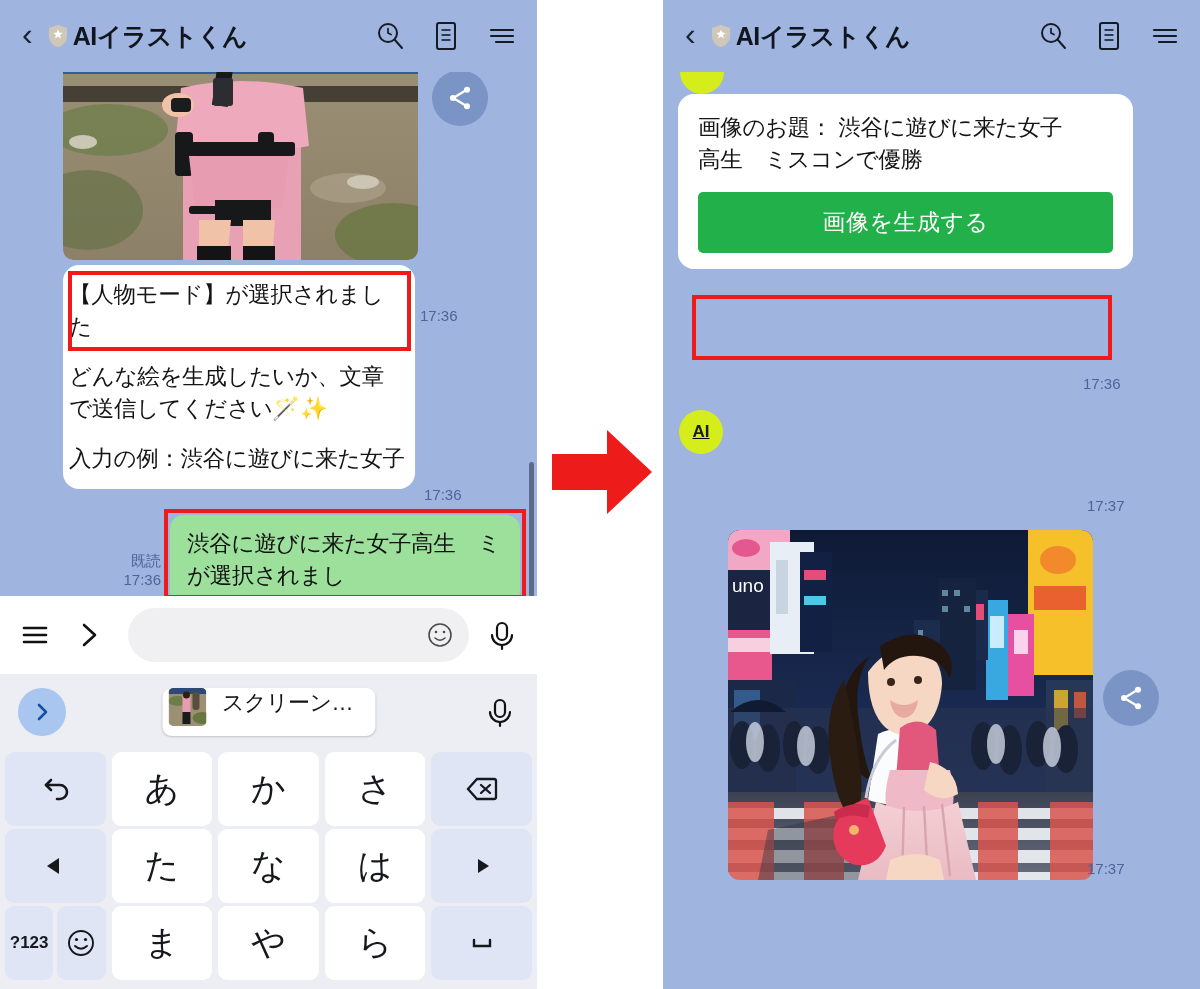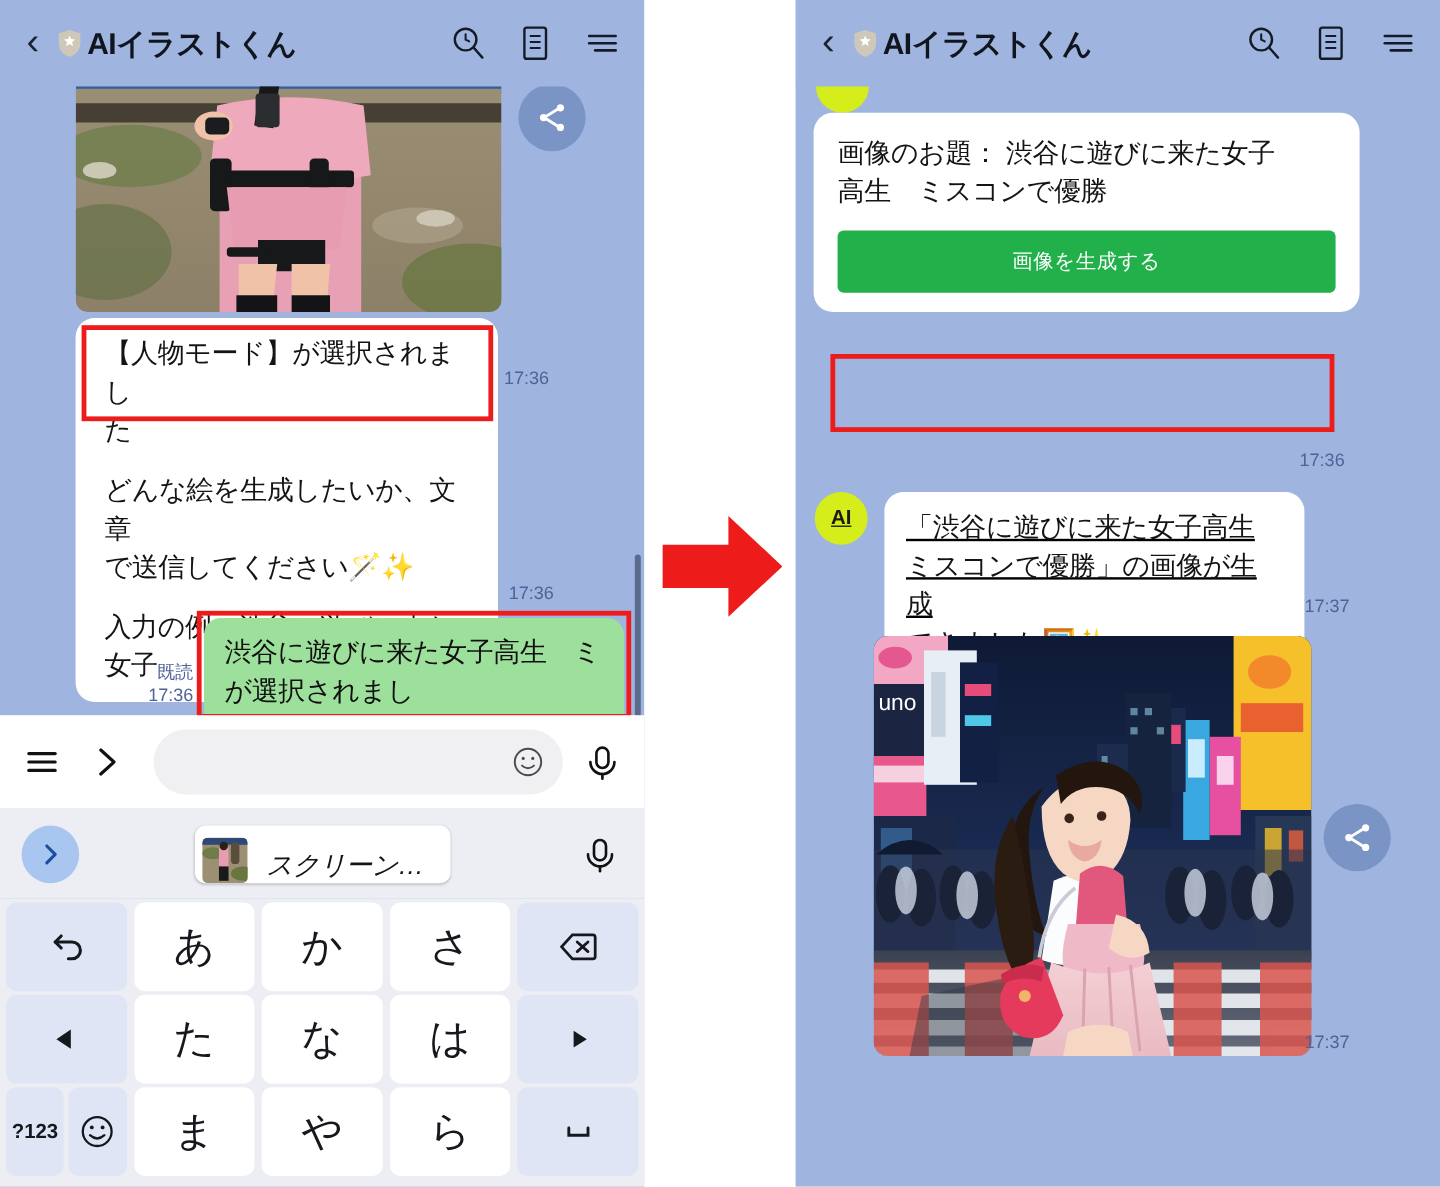--- a/index.html
+++ b/index.html
@@ -73,21 +73,21 @@
     height: calc(100% - 72px);
     overflow: hidden;
   }
 
   .row { position: absolute; }
 
   
   .bubble-white {
     background: #ffffff;
     border-radius: 16px;
-    padding: 14px 24px;
+    padding: 14px 6px;
     color: #141414;
     font-size: 22.5px;
     line-height: 1.42;
     letter-spacing: -0.3px;
   }
   .bubble-green {
     background: #9ce09c;
     border-radius: 14px;
     padding: 13px 17px;
     color: #101010;
@@ -140,21 +140,21 @@
     font-size: 17px; font-weight: bold;
     color: #1a1a1a;
     flex: none;
   }
 
   
   .gen-btn {
     background: #22b04a;
     border-radius: 5px;
     color: #ffffff;
-    font-size: 17px;
+    font-size: 23px;
     text-align: center;
     padding: 14px 0;
     letter-spacing: 0.5px;
   }
 
   
   .scrollbar {
     position: absolute;
     width: 5px;
     border-radius: 3px;
@@ -210,24 +210,23 @@
     flex: none;
   }
   .suggest-chip {
     position: absolute;
     left: 50%;
     transform: translateX(-50%);
     background: #ffffff;
     border-radius: 9px;
     height: 48px;
     display: flex;
-    align-items: flex-end;
+    align-items: flex-start;
     padding: 0 22px 0 6px;
     box-shadow: 0 1px 2px rgba(0,0,0,0.18);
-    font-style: italic;
   }
   .chip-thumb {
     width: 38px; height: 38px;
     border-radius: 5px;
     margin-right: 16px;
     overflow: hidden;
     flex: none;
   }
   .chip-label {
     font-size: 22px;
@@ -576,27 +575,20 @@
         <div>高生　ミスコンで優勝</div>
         <div class="gen-btn" style="margin-top:16px;">画像を生成する</div>
       </div>
     </div>
     <div class="redbox" style="left:29px; top:223px; width:420px; height:65px;"></div>
     <div class="row ts" style="left:420px; top:303px;">17:36</div>
 
     <div class="row" style="left:16px; top:338px;">
       <div style="display:flex; align-items:flex-start;text-decoration:underline;">
         <div class="avatar">AI</div>
-        <div class="bubble-white" style="margin-left:14px; width:350px; padding:14px 18px 16px;">
-          <div>「渋谷に遊びに来た女子高生</div>
-          <div>ミスコンで優勝」の画像が生成</div>
-          <div>
-            <span>できました</span><span>🖼️✨</span>
-          </div>
-        </div>
       </div>
     </div>
     <div class="row ts" style="left:424px; top:425px;">17:37</div>
 
     <div class="row" style="left:65px; top:458px;">
       <svg class="chat-photo" width="365" height="350" viewBox="0 0 365 350">
         <defs>
           <clipPath id="gc">
               <rect width="365" height="350" rx="12"></rect>
             </clipPath>

